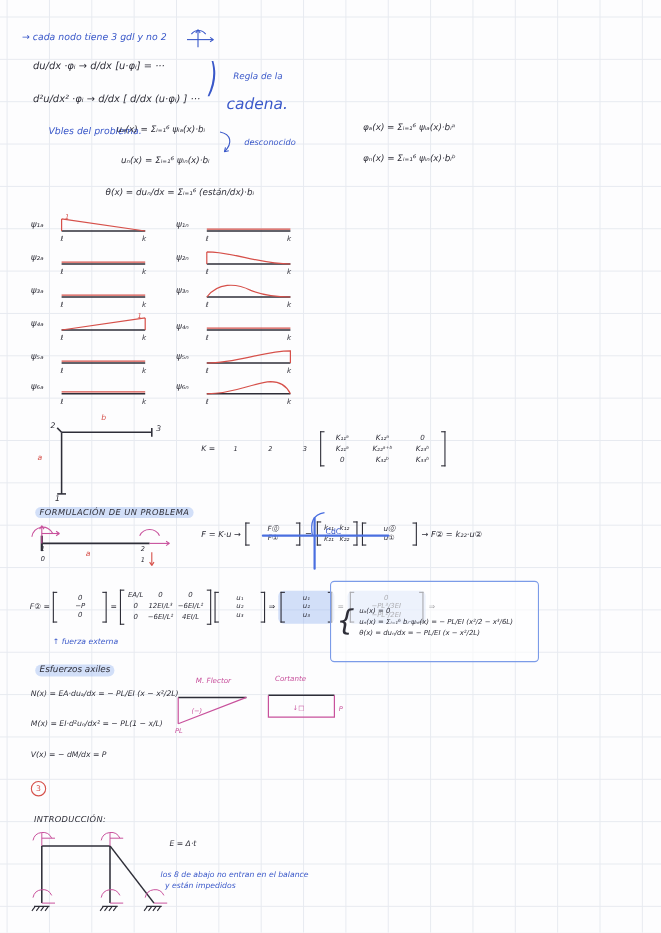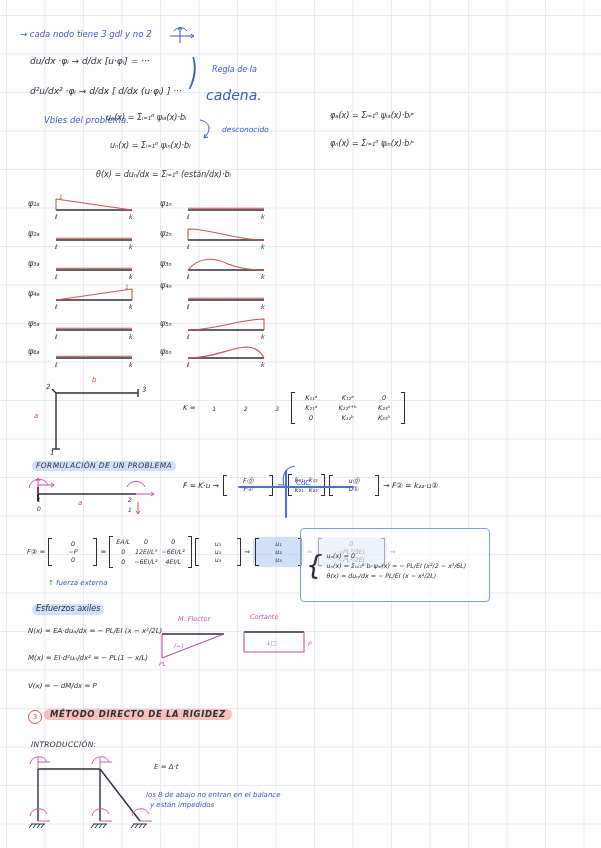--- a/index.html
+++ b/index.html
@@ -144,21 +144,21 @@
     </svg>
 
     <span class="t ink" style="left:160px;top:260px;font-size:8px;">ψ₃ₙ</span>
     <svg style="left:184px;top:252px;" width="85" height="28">
       <line x1="4" y1="18" x2="80" y2="18" stroke="#2e2e38" stroke-width="1.4"></line>
       <path d="M4,18 C14,5 30,5 44,12 C58,17.5 70,18 80,18" fill="none" stroke="#d6504a" stroke-width="1.1"></path>
       <text x="3" y="27" font-size="6.5" fill="#2e2e38">ℓ</text>
       <text x="77" y="27" font-size="6.5" fill="#2e2e38">k</text>
     </svg>
 
-    <span class="t ink" style="left:160px;top:282px;font-size:8px;font-style:italic;">ψ₄ₙ</span>
+    <span class="t ink" style="left:160px;top:293px;font-size:8px;font-style:italic;">ψ₄ₙ</span>
     <svg style="left:184px;top:282px;" width="85" height="28">
       <line x1="4" y1="18" x2="80" y2="18" stroke="#2e2e38" stroke-width="1.4"></line>
       <path d="M4,16.2 L80,16.2" fill="none" stroke="#d6504a" stroke-width="1.1"></path>
       <text x="3" y="27" font-size="6.5" fill="#2e2e38">ℓ</text>
       <text x="77" y="27" font-size="6.5" fill="#2e2e38">k</text>
     </svg>
 
     <span class="t ink" style="left:160px;top:320px;font-size:8px;">ψ₅ₙ</span>
     <svg style="left:184px;top:312px;" width="85" height="28">
       <line x1="4" y1="18" x2="80" y2="18" stroke="#2e2e38" stroke-width="1.4"></line>
@@ -332,21 +332,20 @@
   </svg>
   <span class="t pink" style="left:250px;top:614px;font-size:6.5px;">Cortante</span>
   <svg style="left:240px;top:626px;" width="80" height="36">
     <line x1="4" y1="6" x2="64" y2="6" stroke="#2e2e38" stroke-width="1.4"></line>
     <path d="M4,6 L4,26 L64,26 L64,6" fill="none" stroke="#c8519c" stroke-width="1.1"></path>
     <text x="26" y="19" font-size="6" fill="#c8519c">↓□</text>
     <text x="68" y="20" font-size="6" fill="#c8519c">P</text>
   </svg>
 
   <span class="circle-num" style="left:28px;top:710px;">3</span>
-  <span class="t ink hl-pink" style="left:44px;top:709px;font-size:8.5px;font-weight:bold;letter-spacing:.6px;">MÉTODO DIRECTO DE LA RIGIDEZ</span>
   <span class="t ink" style="left:31px;top:741px;font-size:7.5px;letter-spacing:.3px;">INTRODUCCIÓN:</span>
 
   <svg style="left:22px;top:757px;" width="160" height="86">
     <g stroke="#2e2e38" stroke-width="1.4" fill="none">
       <line x1="16" y1="12" x2="78" y2="12"></line>
       <line x1="16" y1="12" x2="16" y2="64"></line>
       <line x1="78" y1="12" x2="78" y2="64"></line>
       <line x1="78" y1="12" x2="118" y2="64"></line>
     </g>
     <g stroke="#c8519c" stroke-width=".9" fill="none">

